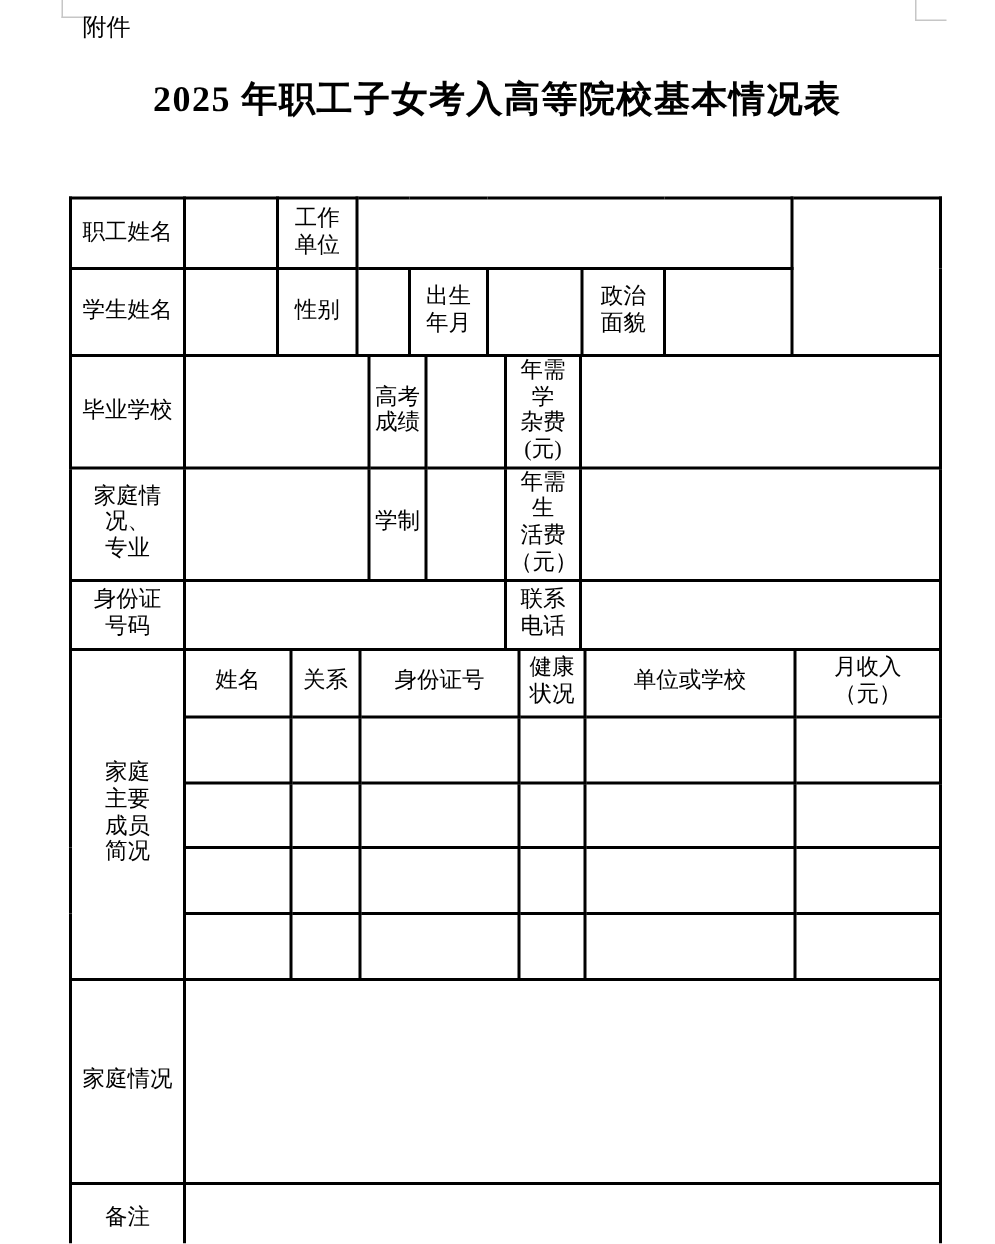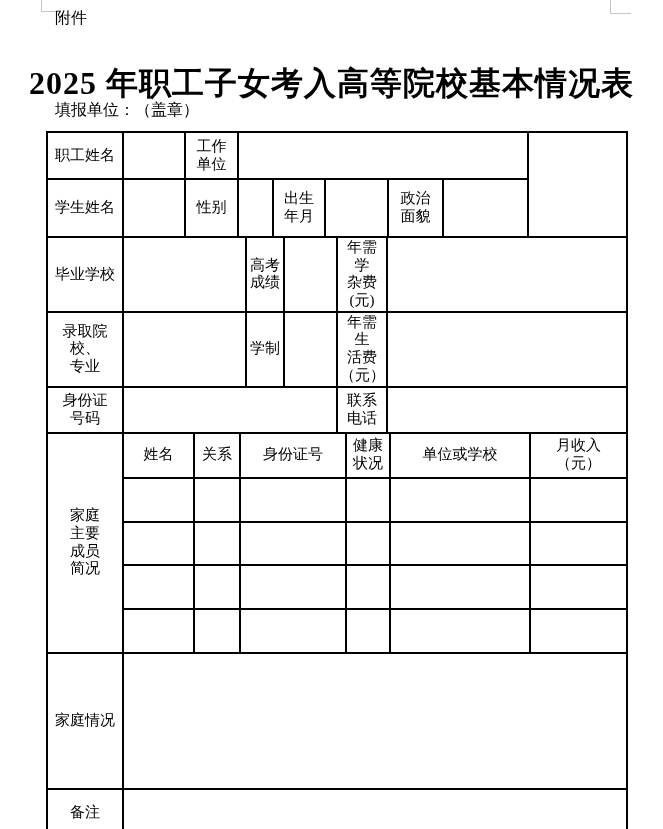--- a/index.html
+++ b/index.html
@@ -6,22 +6,22 @@
   .page {
     position:relative; width:663px; height:829px; background:#ffffff;
     font-family:"Liberation Serif","DejaVu Serif",serif; color:#000;
     overflow:hidden;
   }
   .crop { position:absolute; top:0; }
   .crop-left  { left:41px;  width:16px; height:11px; border-left:1px solid #c6c6c6; border-bottom:1px solid #c6c6c6; }
   .crop-right { left:610px; width:20px; height:13px; border-left:1px solid #c6c6c6; border-bottom:1px solid #c6c6c6; }
   .attachment { position:absolute; left:55px; top:8px; font-size:16px; }
   .title {
-    position:absolute; left:0; right:0; top:50px; margin:12px;
-    text-align:center; font-size:32px; font-weight:bold; letter-spacing:1px;
+    position:absolute; left:0; right:0; top:50px; margin:0;
+    text-align:center; font-size:24px; font-weight:bold; letter-spacing:1px;
   }
   .unit-line { position:absolute; left:55px; top:100px; font-size:16px; }
   .tbl-wrap { position:absolute; left:46px; top:131px; }
   table.sec { border-collapse:collapse; table-layout:fixed; width:580px; }
   .sec + .sec { margin-top:-2px; }
   .sec td {
     border:2px solid #000; padding:1px 2px;
     font-size:15px; line-height:1.18;
     text-align:center; vertical-align:middle;
     overflow:hidden;
@@ -32,21 +32,20 @@
 </head>
 <body>
 
 <div class="page">
 
   <div class="crop crop-left"></div>
   <div class="crop crop-right"></div>
 
   <div class="attachment">附件</div>
   <h1 class="title">2025 年职工子女考入高等院校基本情况表</h1>
-  <div class="unit-line">填报单位：（盖章）</div>
 
   <div class="tbl-wrap">
 
     <table class="sec">
       <colgroup>
         <col style="width:76px">
           <col style="width:62px">
           <col style="width:53px">
         <col style="width:35px">
           <col style="width:52px">
@@ -94,21 +93,21 @@
         <td class="fld"></td>
         <td class="lbl">高考
 成绩</td>
         <td class="fld"></td>
         <td class="lbl">年需学
 杂费
 (元)</td>
         <td class="fld"></td>
       </tr>
       <tr style="height:55px">
-        <td class="lbl">录取院校、
+        <td class="lbl">家庭情况、
 专业</td>
         <td class="fld"></td>
         <td class="lbl">学制</td>
         <td class="fld"></td>
         <td class="lbl">年需生
 活费
 （元）</td>
         <td class="fld"></td>
       </tr>
     </tbody>

